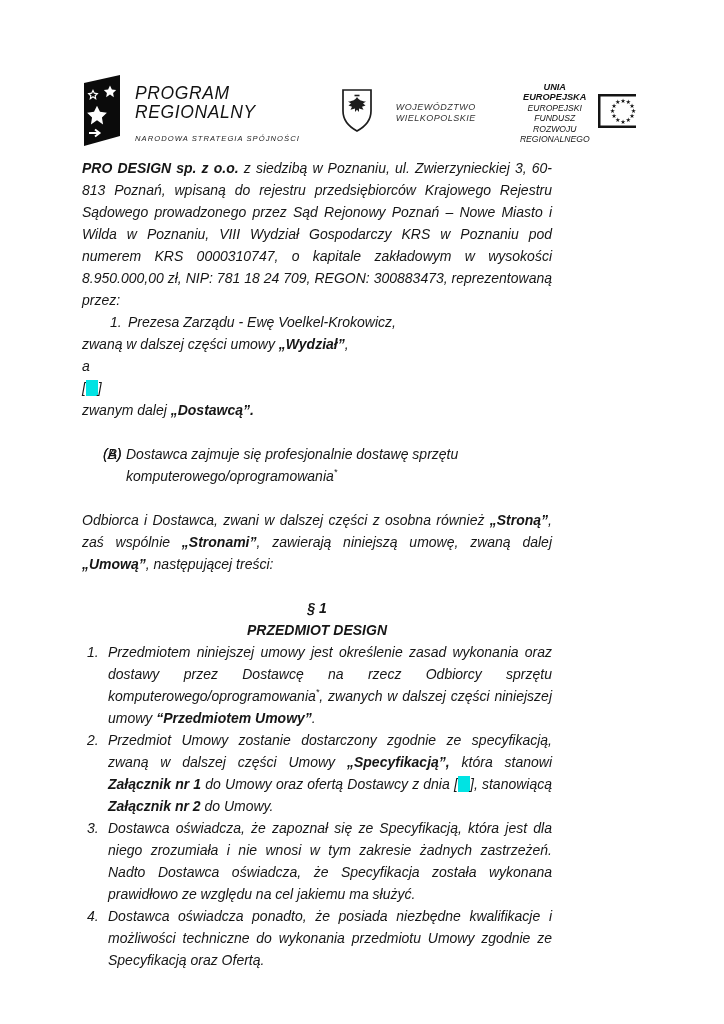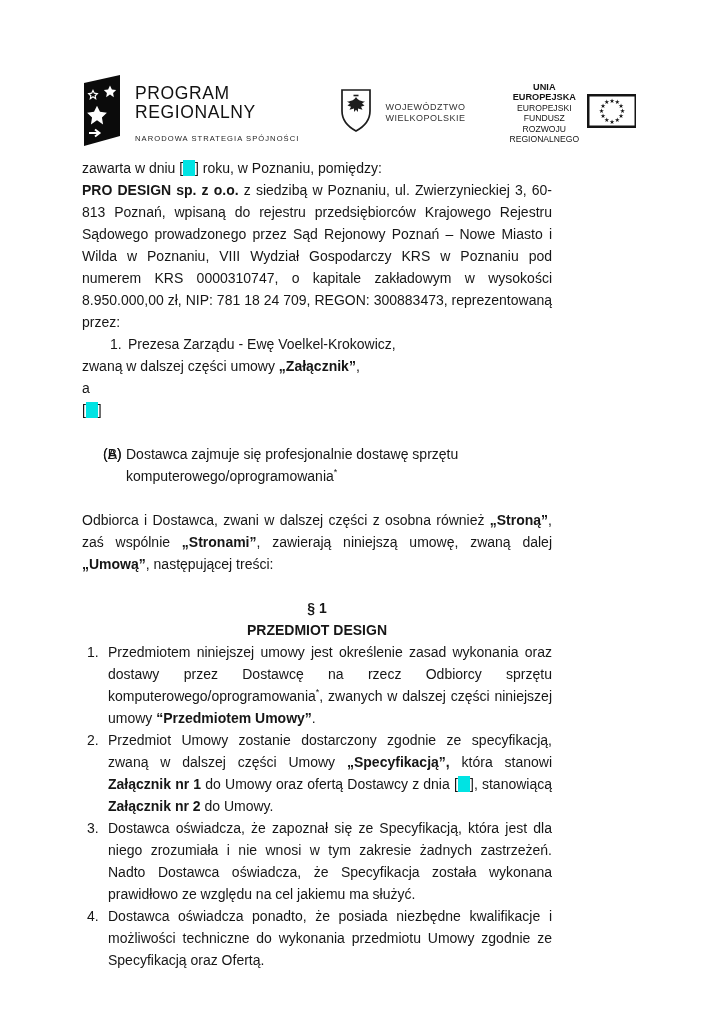--- a/index.html
+++ b/index.html
@@ -5,35 +5,36 @@
   :root { --hl: #00e3e3; --ink: #161616; }
   * { margin: 0; padding: 0; box-sizing: border-box; }
   html, body { background: #ffffff; }
   body { font-family: "Liberation Sans", sans-serif; color: var(--ink); }
   .page {
     position: relative;
     width: 636px; height: 1024px;
     background: #ffffff;
     overflow: hidden;
     padding: 0 84px 0 82px;
+    font-style: italic;
   }
   
   .header {
     display: flex;
     align-items: center;
     padding-top: 78px;
     height: 148px;
   }
   .logo-group { display: flex; align-items: center; }
   .logo-nss { gap: 13px; }
   .nss-text .l1, .nss-text .l2 {
     font-size: 17.5px; line-height: 19px; letter-spacing: 0.6px; color: #121212;
   }
   .nss-text .l3 { font-size: 7.6px; letter-spacing: 1.05px; margin-top: 12px; color: #1c1c1c; white-space: nowrap; }
-  .logo-woj { margin-left: 40px; gap: 12px; }
+  .logo-woj { margin-left: 40px; gap: 22px; }
   .woj-text { font-size: 9px; line-height: 11.5px; letter-spacing: 0.5px; color: #323232; }
   .logo-eu { margin-left: 44px; gap: 8px; }
   .eu-text { text-align: center; font-size: 8.6px; line-height: 10.5px; color: #141414; }
   .eu-text .l1 { font-weight: bold; font-size: 9.2px; }
   
   .doc-title {
     margin-top: 23px;
     text-align: center;
     font-weight: bold;
     font-size: 14.6px;
@@ -120,26 +121,26 @@
               <text x="19.75" y="10.11" text-anchor="middle" font-size="6.2">★</text>
             </g>
         </svg>
       </span>
     </div>
 
   </div>
 
 
   <div class="doc-body">
-      <div class="para"><span>zawarta w dniu [</span><span class="hl">&nbsp;</span><span>] roku, w Poznaniu, pomiędzy:</span></div>
       <div class="para justify"><span class="b">PRO DESIGN sp. z o.o.</span><span> z siedzibą w Poznaniu, ul. Zwierzynieckiej 3, 60-813 Poznań, wpisaną do rejestru przedsiębiorców Krajowego Rejestru Sądowego prowadzonego przez Sąd Rejonowy Poznań – Nowe Miasto i Wilda w Poznaniu, VIII Wydział Gospodarczy KRS w Poznaniu pod numerem KRS 0000310747, o kapitale zakładowym w wysokości 8.950.000,00 zł, NIP: 781 18 24 709, REGON: 300883473, reprezentowaną przez:</span></div>
       <div class="item item-num-indent"><span class="marker">1.</span><span>Prezesa Zarządu - Ewę Voelkel-Krokowicz,</span></div>
-      <div class="para"><span>zwaną w dalszej części umowy </span><span class="b">„Załącznik”</span><span>,</span></div>
+      <div class="para"><span>zwaną w dalszej części umowy </span><span class="b">„Wydział”</span><span>,</span></div>
       <div class="para"><span>a</span></div>
       <div class="para"><span>[</span><span class="hl">&nbsp;</span><span>]</span></div>
+      <div class="para"><span>zwanym dalej </span><span class="b">„Dostawcą”.</span></div>
       <div class="gap"></div>
       <div class="item item-letter justify"><span class="marker">(A)</span></div>
       <div class="item item-letter"><span class="marker">(B)</span><span>Dostawca zajmuje się profesjonalnie dostawę sprzętu komputerowego/oprogramowania</span><sup>*</sup></div>
       <div class="gap"></div>
       <div class="para justify"><span>Odbiorca i Dostawca, zwani w dalszej części z osobna również </span><span class="b">„Stroną”</span><span>, zaś wspólnie </span><span class="b">„Stronami”</span><span>, zawierają niniejszą umowę, zwaną dalej </span><span class="b">„Umową”</span><span>, następującej treści:</span></div>
       <div class="gap"></div>
       <div class="heading"><span>§ 1</span></div>
       <div class="heading"><span>PRZEDMIOT DESIGN</span></div>
       <div class="item item-num justify"><span class="marker">1.</span><span>Przedmiotem niniejszej umowy jest określenie zasad wykonania oraz dostawy przez Dostawcę na rzecz Odbiorcy sprzętu komputerowego/oprogramowania</span><sup>*</sup><span>, zwanych w dalszej części niniejszej umowy </span><span class="b">“Przedmiotem Umowy”</span><span>.</span></div>
       <div class="item item-num justify"><span class="marker">2.</span><span>Przedmiot Umowy zostanie dostarczony zgodnie ze specyfikacją, zwaną w dalszej części Umowy </span><span class="b">„Specyfikacją”,</span><span> która stanowi </span><span class="b">Załącznik nr 1</span><span> do Umowy oraz ofertą Dostawcy z dnia [</span><span class="hl">&nbsp;</span><span>], stanowiącą </span><span class="b">Załącznik nr 2</span><span> do Umowy.</span></div>

